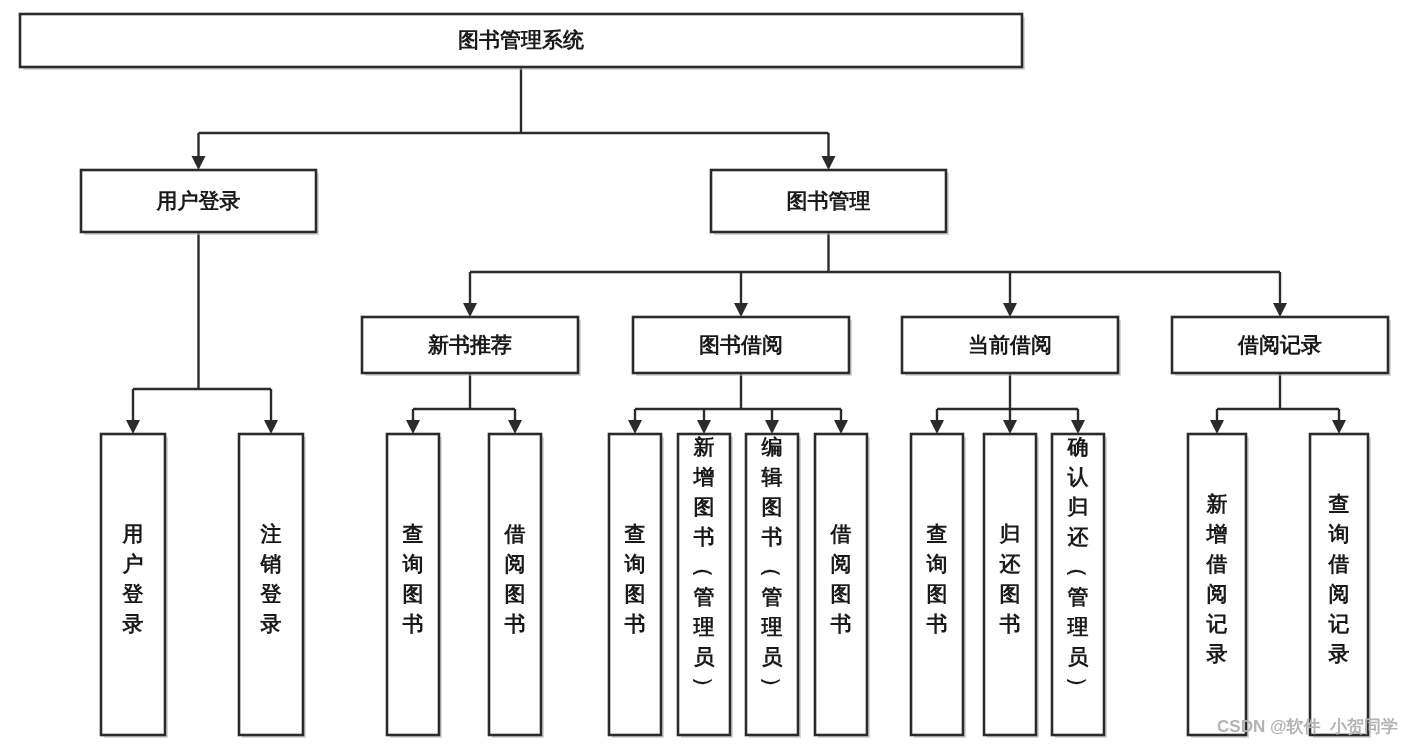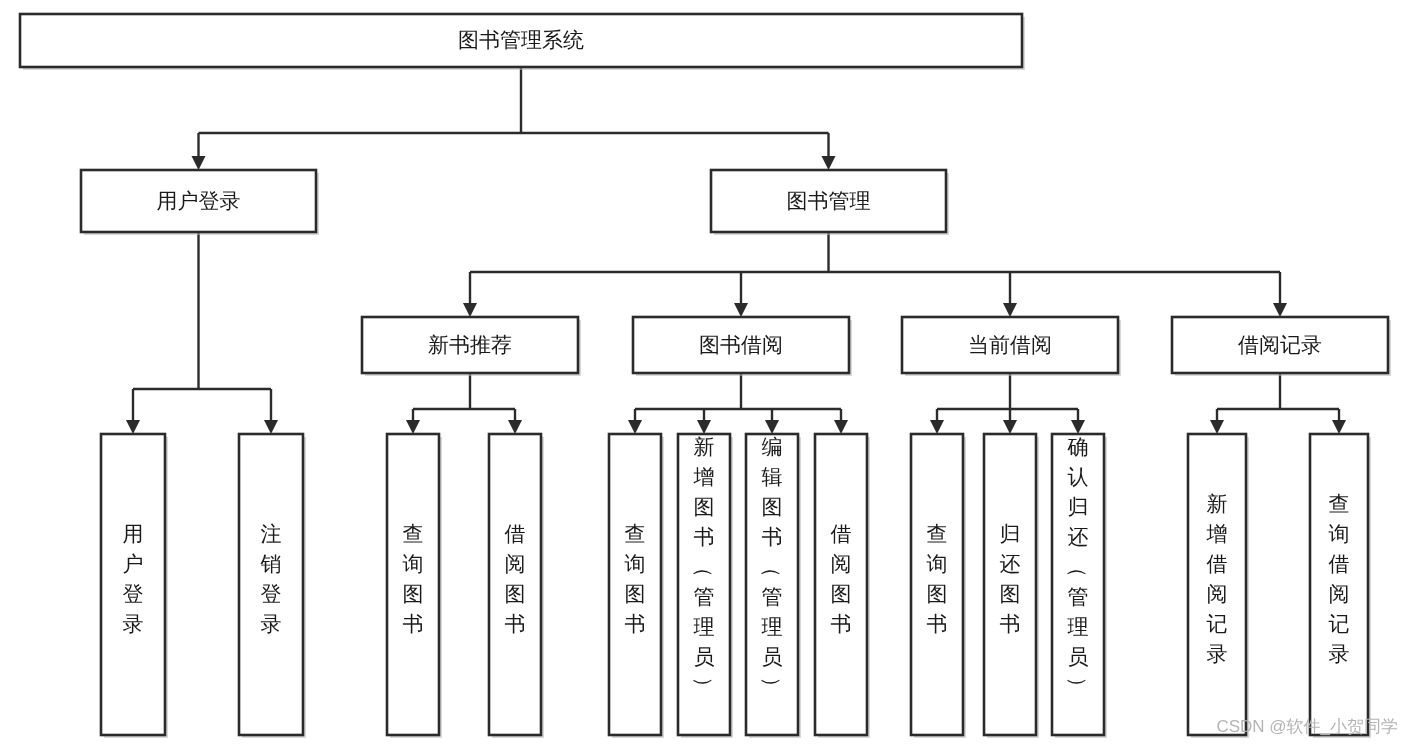--- a/index.html
+++ b/index.html
@@ -11,20 +11,21 @@
     width: 1405px;
     height: 747px;
     overflow: hidden;
     font-family: "Liberation Sans", "DejaVu Sans", sans-serif;
   }
   #diagram-root {
     position: relative;
     width: 1405px;
     height: 747px;
     background: #ffffff;
+    font-weight: bold;
   }
   svg#chart-svg {
     position: absolute;
     top: 0;
     left: 0;
     width: 1405px;
     height: 747px;
   }
   .node-box {
     fill: #ffffff;

